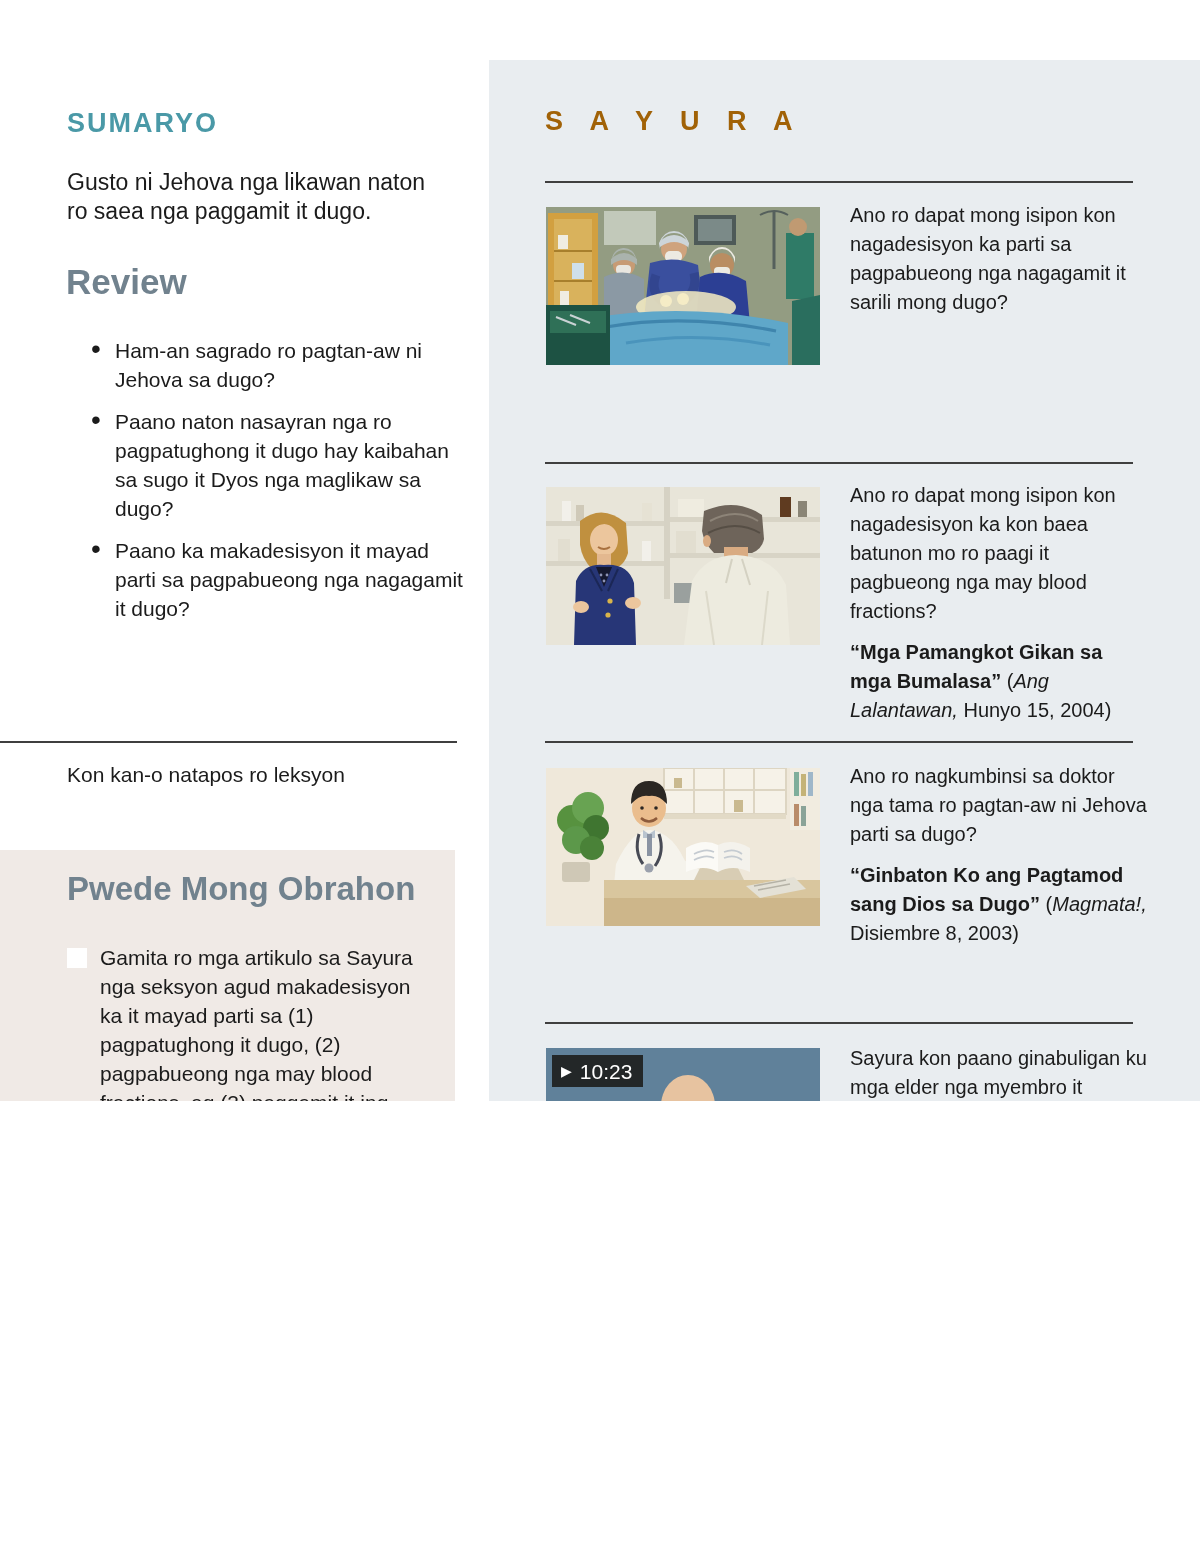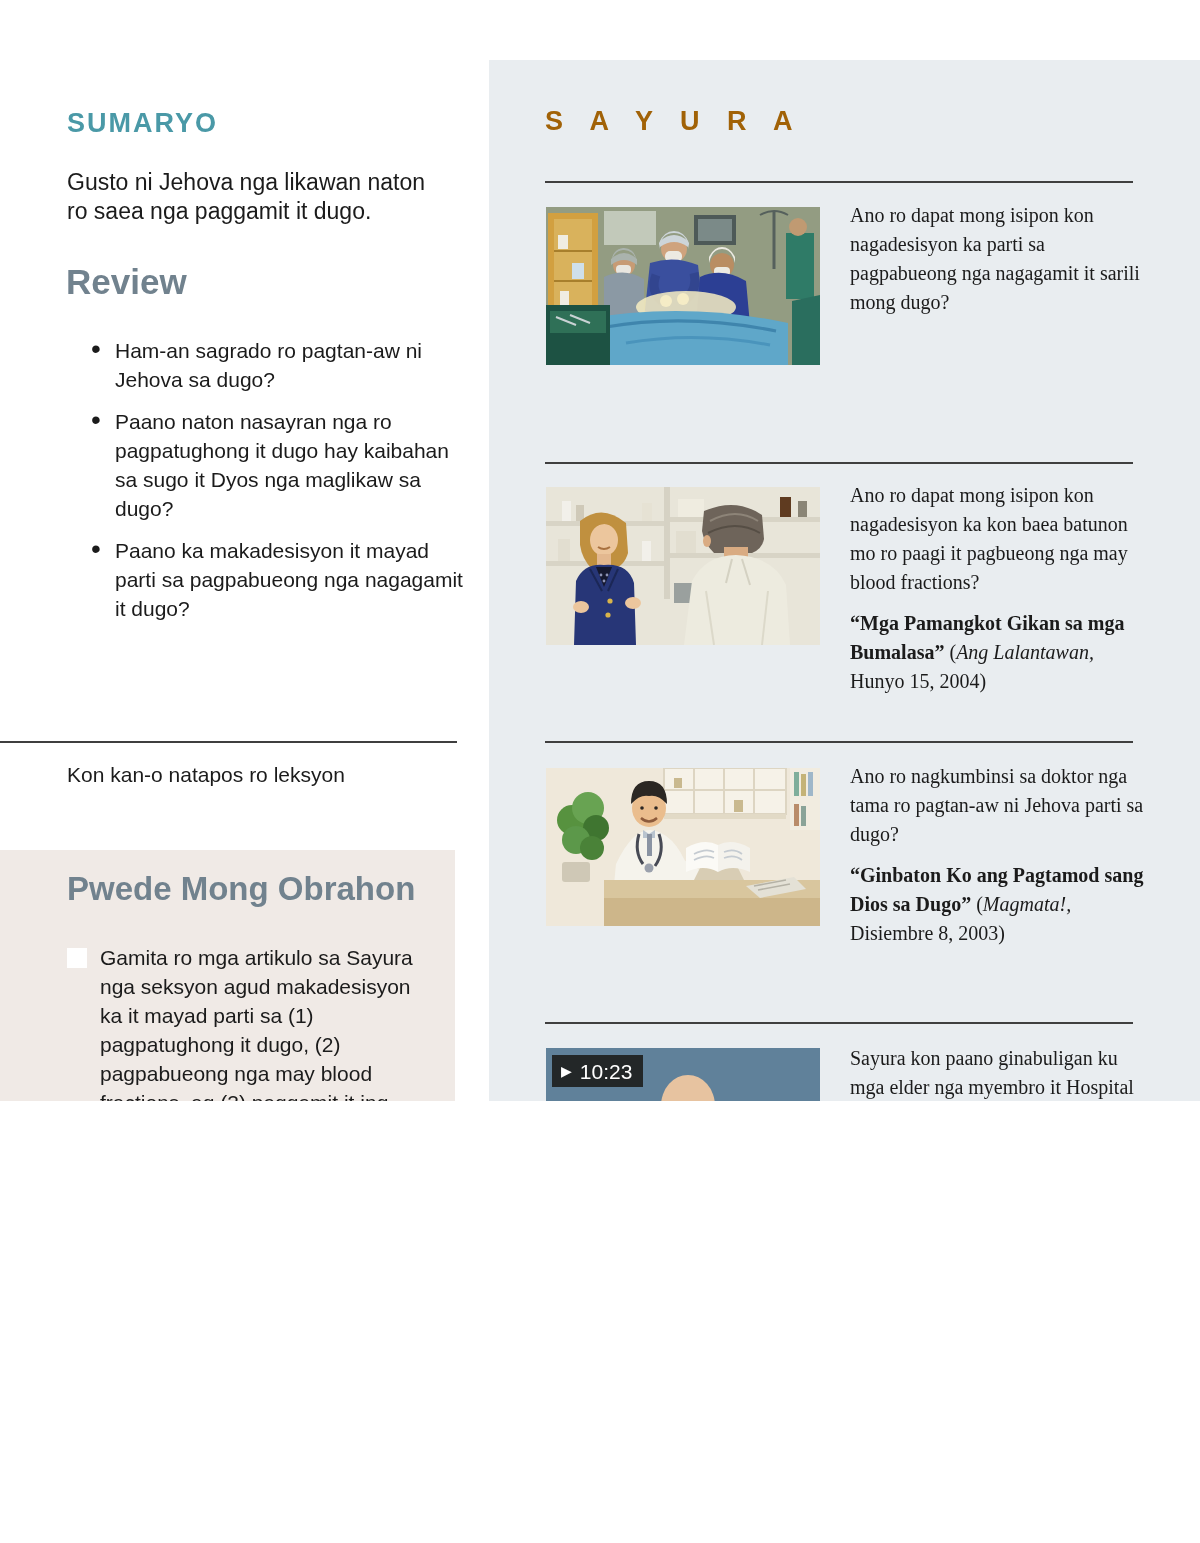--- a/index.html
+++ b/index.html
@@ -55,21 +55,21 @@
     font-size:27px; font-weight:bold; letter-spacing:10px; color:#a16207; }
   .divider{ position:absolute; left:56px; width:588px; height:0;
     border:none; border-top:2px solid #3F3F3F; margin:0; }
   .d1{ top:121px; } .d2{ top:402px; } .d3{ top:681px; } .d4{ top:962px; }
 
   .entry-img{ position:absolute; left:57px; width:274px; height:158px; overflow:hidden; }
   .entry-img svg{ display:block; width:274px; height:158px; }
   .e1{ top:147px; } .e2{ top:427px; } .e3{ top:708px; } .e4{ top:988px; }
 
   .entry-text{ position:absolute; left:361px; width:298px;
-    font-size:20px; line-height:29px;font-family:Liberation Serif, serif; }
+    font-size:20px; line-height:29px; }
   .t1{ top:141px; } .t2{ top:421px; } .t3{ top:702px; } .t4{ top:984px; }
   .entry-text p{ margin:0 0 12px 0; }
   .ref b{ font-weight:bold; }
   .ref i{ font-style:italic; }
   .video-title{ font-weight:bold; font-style:italic; }
 
   .video-badge{ position:absolute; left:6px; top:7px; height:32px;
     background:rgba(26,26,24,0.88); color:#ffffff; display:flex; align-items:center;
     padding:0 11px 0 9px; gap:8px; }
   .video-badge .tri{ font-size:14px; line-height:1; }

